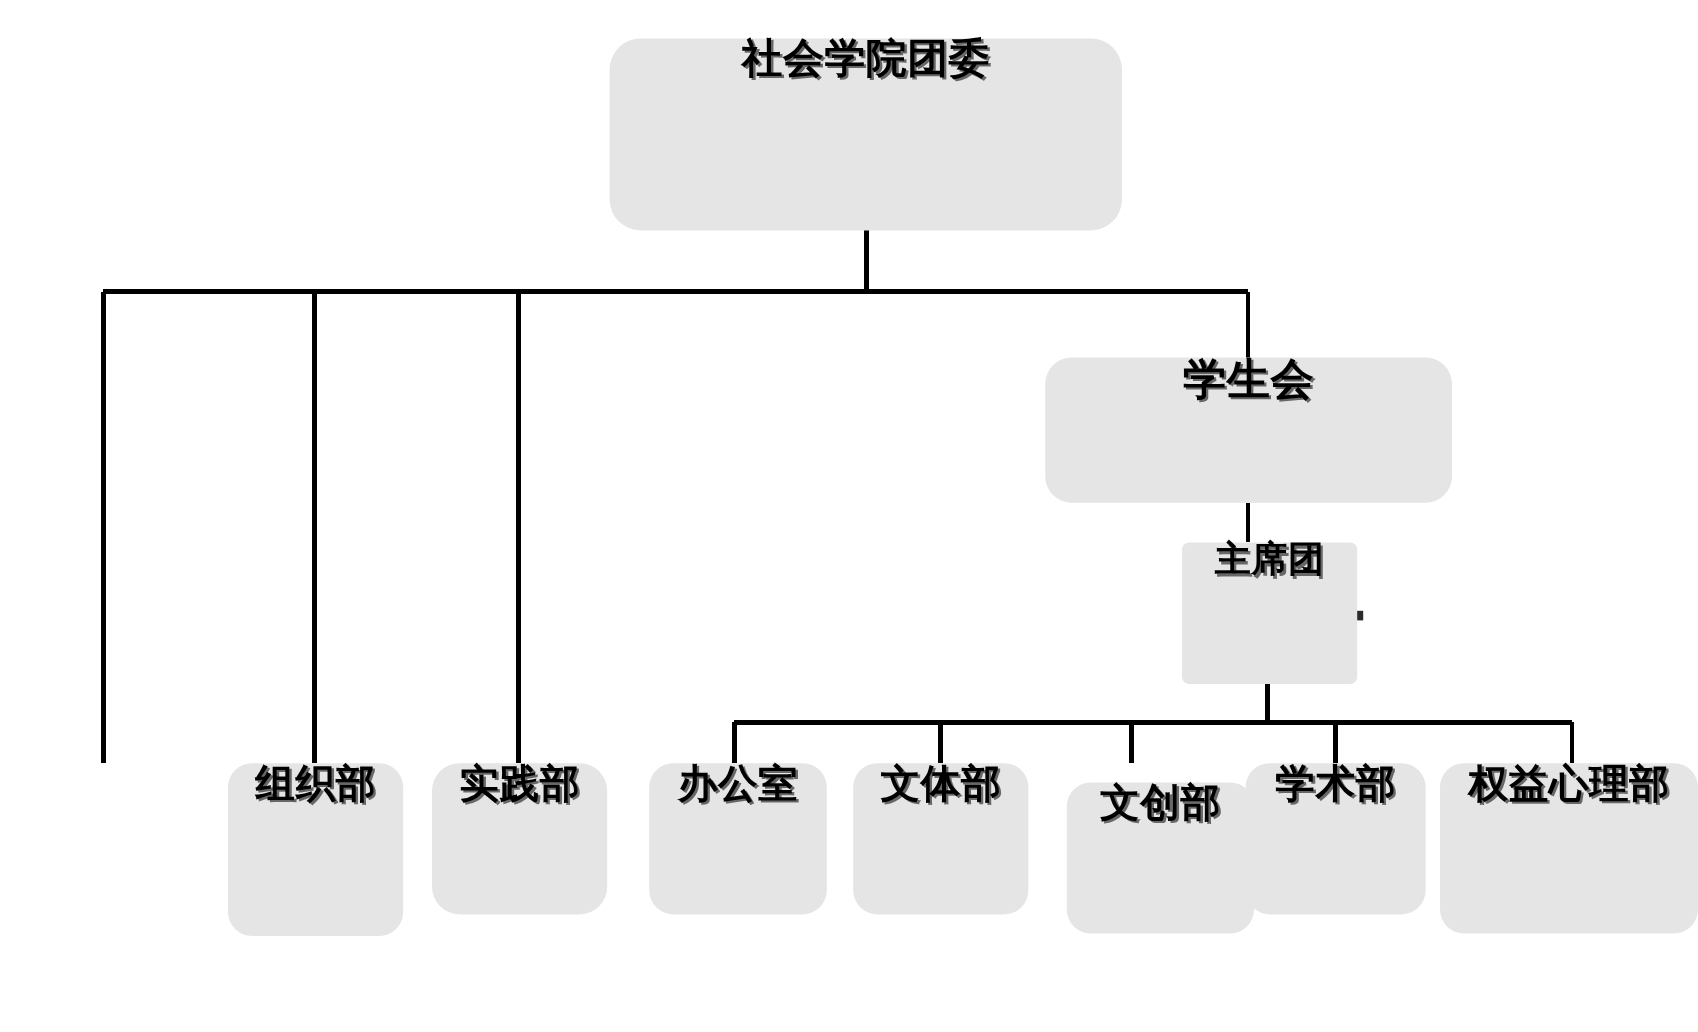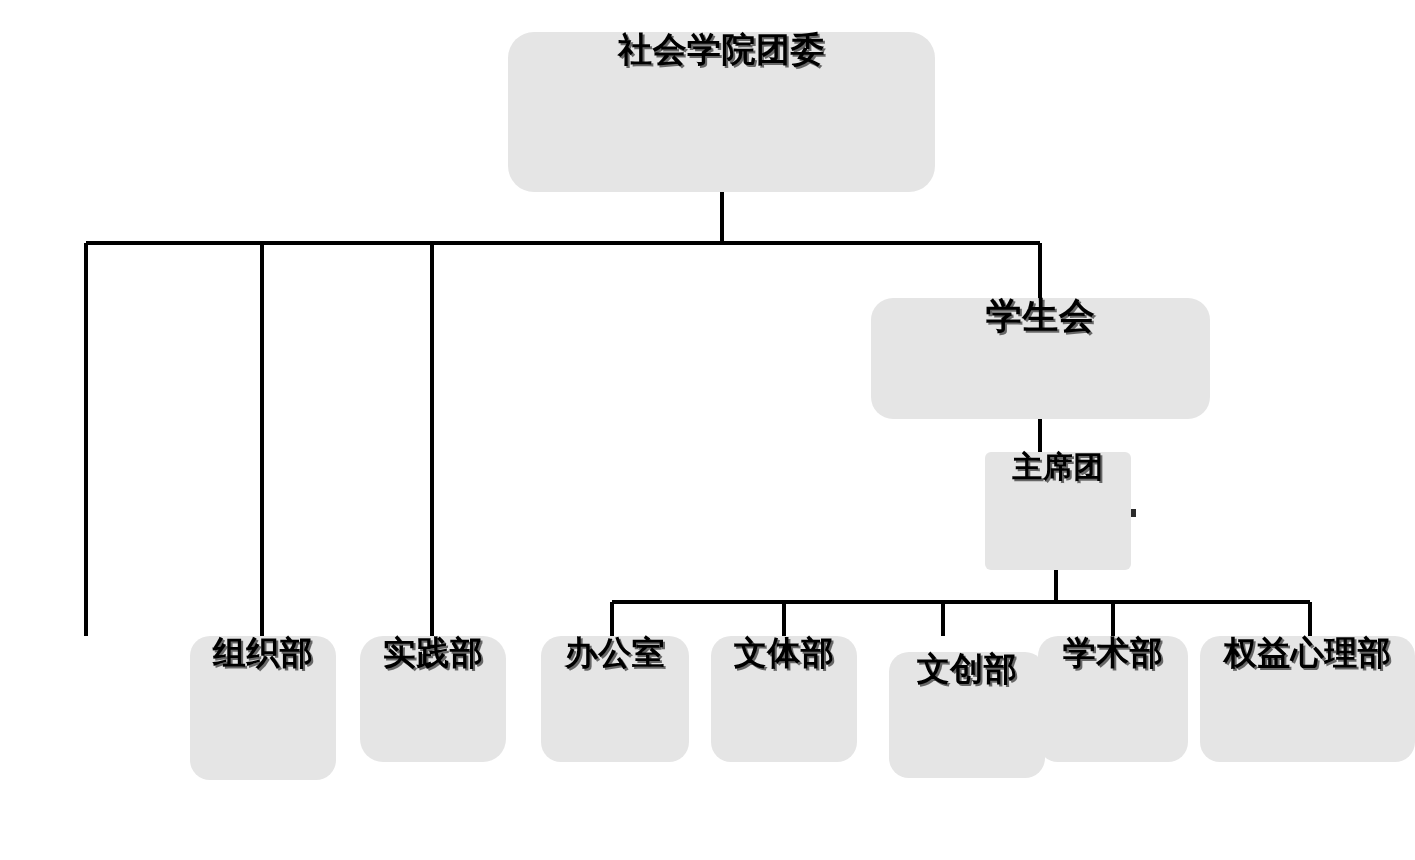--- a/index.html
+++ b/index.html
@@ -121,17 +121,17 @@
   </div>
 
   <div class="node level-3" style="left:870px; top:652px; width:156px; height:126px;margin-left:19px;">
     <span class="node-label">文创部</span>
   </div>
 
   <div class="node level-3" style="left:1038px; top:636px; width:150px; height:126px;">
     <span class="node-label">学术部</span>
   </div>
 
-  <div class="node level-3" style="left:1200px; top:636px; width:215px; height:126px;">
+  <div class="node level-3" style="left:1200px; top:636px; width:215px; height:142px;">
     <span class="node-label">权益心理部</span>
   </div>
 
 </div>
 
 </body></html>

